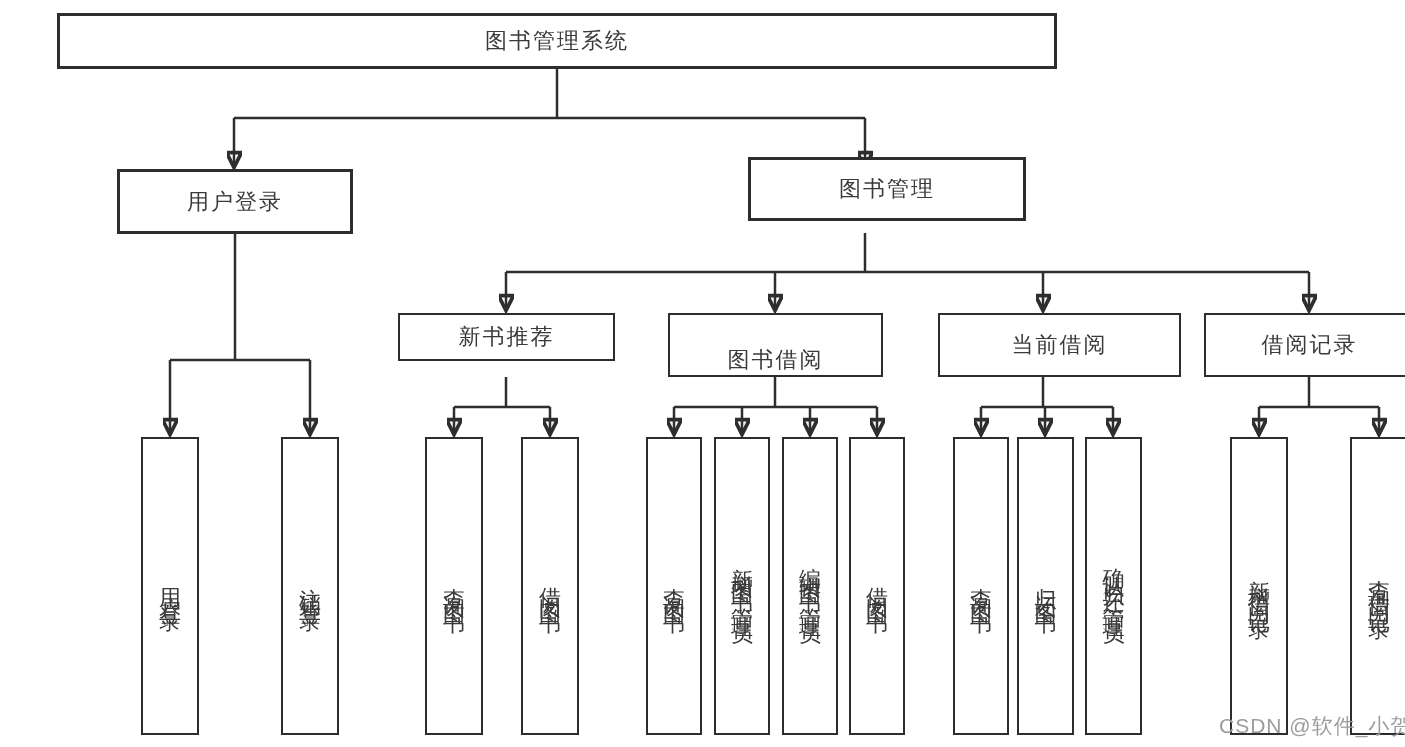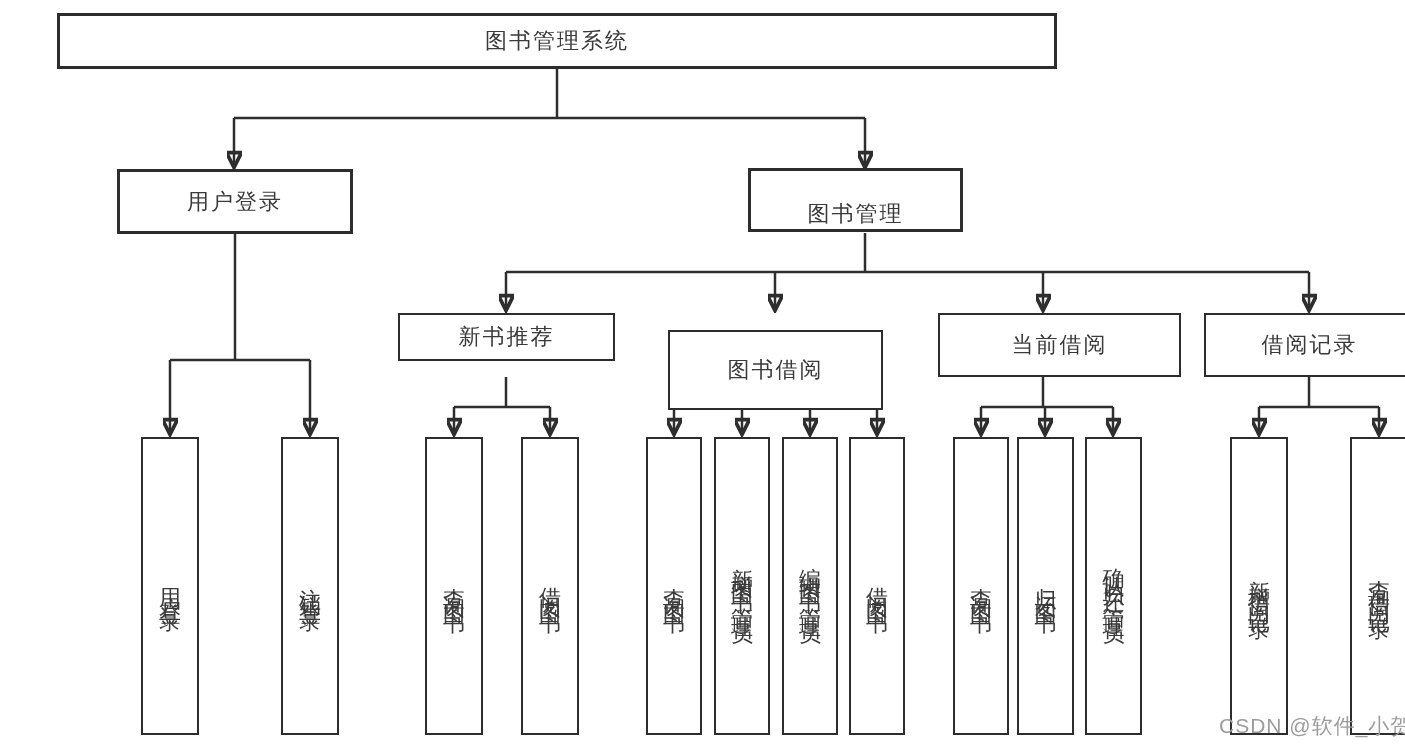--- a/index.html
+++ b/index.html
@@ -122,28 +122,28 @@
     </g>
   </svg>
 
   <div class="node" style="left:21px; top:13px; width:1000px; height:56px; border-width:3px;">
     <span class="htext">图书管理系统</span>
   </div>
 
   <div class="node" style="left:81px; top:169px; width:236px; height:65px; border-width:3px;">
     <span class="htext">用户登录</span>
   </div>
-  <div class="node" style="left:712px; top:168px; width:215px; height:64px; border-width:3px;align-items:flex-end;">
+  <div class="node" style="left:712px; top:157px; width:278px; height:64px; border-width:3px;">
     <span class="htext">图书管理</span>
   </div>
 
   <div class="node" style="left:362px; top:313px; width:217px; height:48px;">
     <span class="htext">新书推荐</span>
   </div>
-  <div class="node" style="left:632px; top:330px; width:215px; height:80px;">
+  <div class="node" style="left:632px; top:313px; width:215px; height:64px;align-items:flex-end;">
     <span class="htext">图书借阅</span>
   </div>
   <div class="node" style="left:902px; top:313px; width:243px; height:64px;">
     <span class="htext">当前借阅</span>
   </div>
   <div class="node" style="left:1168px; top:313px; width:211px; height:64px;">
     <span class="htext">借阅记录</span>
   </div>
 
   <div class="node" style="left:105px; top:437px; width:58px; height:298px;">

